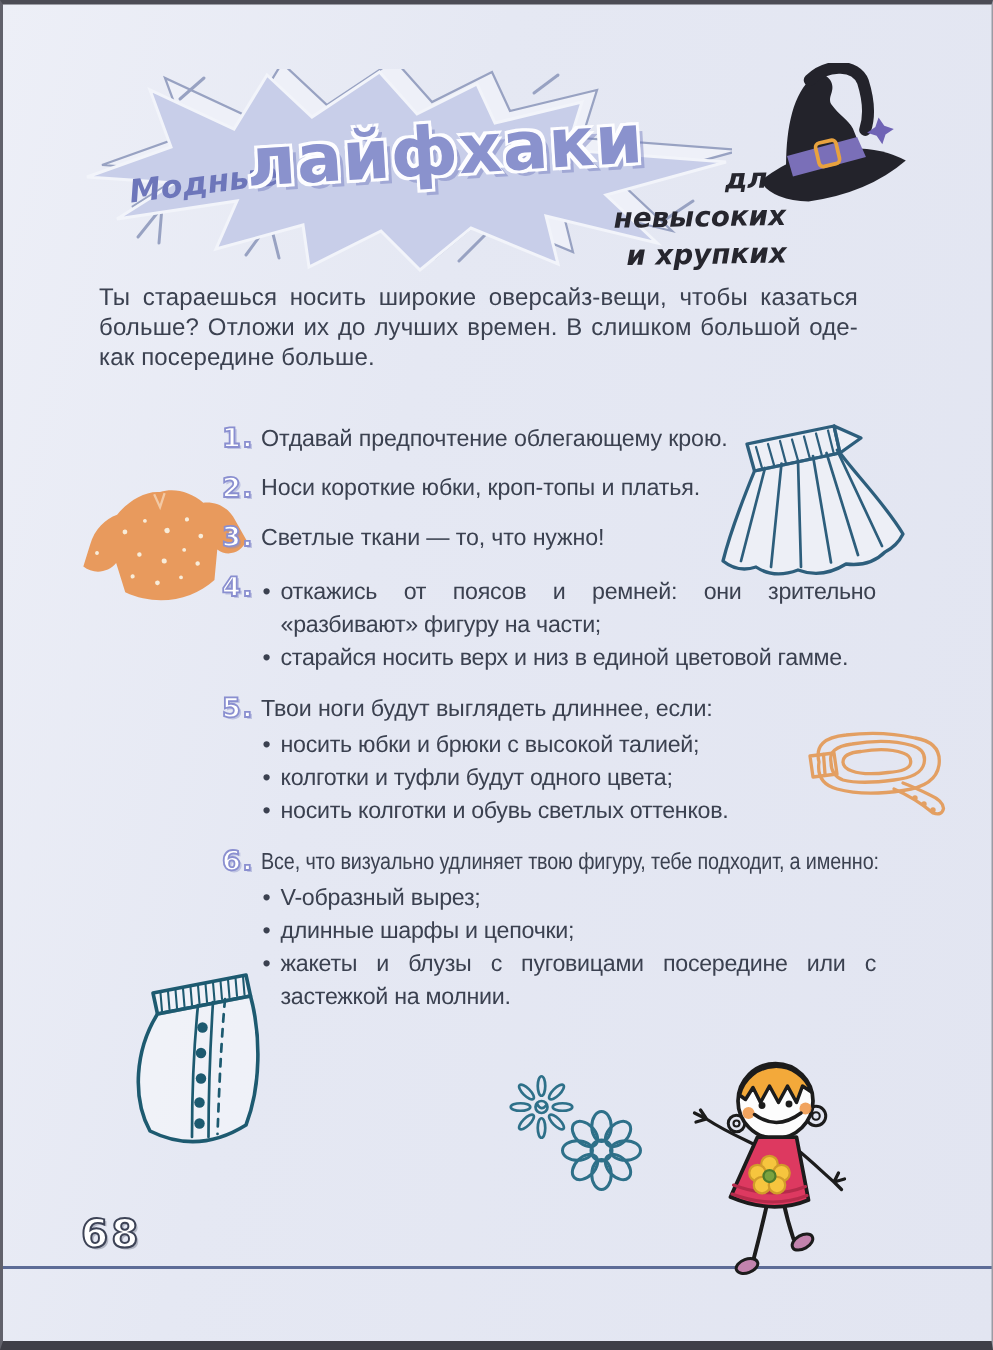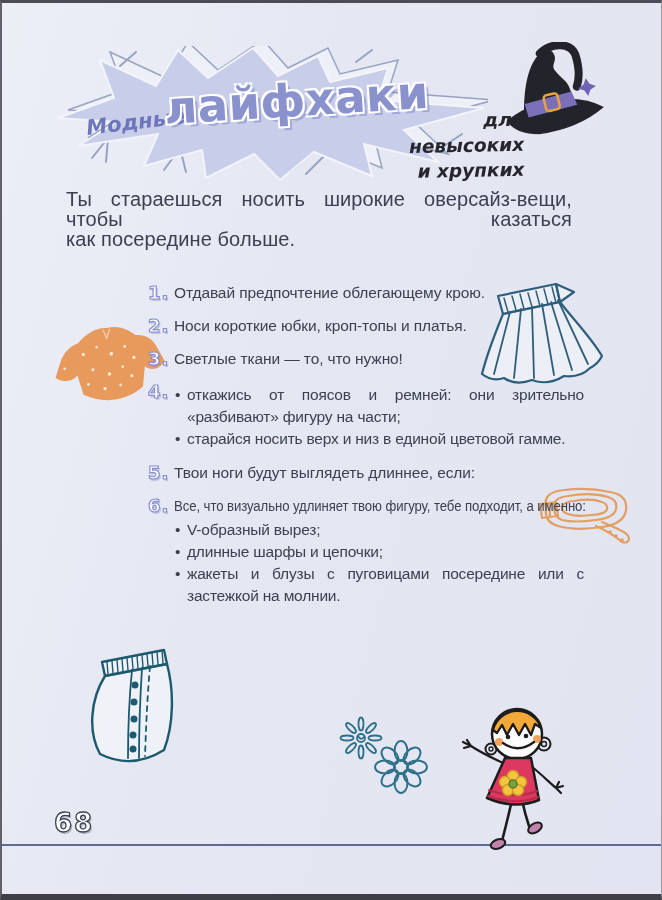--- a/index.html
+++ b/index.html
@@ -29,21 +29,21 @@
   }
   .subtitle {
     position:absolute; left:396px; top:108px; width:128px; text-align:right;
     font-family:"DejaVu Sans", sans-serif; font-style:italic; font-weight:700;
     font-size:18.5px; line-height:25px; color:#26262e; transform:rotate(-1deg); z-index:2;
   }
   .witch-hat { position:absolute; left:498px; top:42px; width:112px; height:102px; z-index:2; }
   
   .intro { position:absolute; left:66px; top:189px; width:506px; }
   .intro-line {
-    font-size:20px; line-height:20px; color:#3b4150; letter-spacing:0.1px;
+    font-size:16px; line-height:20px; color:#3b4150; letter-spacing:0.1px;
     text-align:justify; text-align-last:justify;
   }
   .intro-line.last { text-align:left; text-align-last:left; }
   
   .tips { position:absolute; left:148px; top:282px; width:436px; z-index:1; }
   .tip { display:flex; align-items:flex-start; margin-bottom:12px; }
   .tip-num {
     flex:0 0 26px; font-family:"DejaVu Sans", sans-serif; font-weight:700;
     font-size:18px; line-height:21px; color:#ffffff; letter-spacing:1px;
     -webkit-text-stroke:1.2px #8a8fd0;
@@ -108,20 +108,21 @@
       <path fill="none" stroke="#23232b" stroke-width="8" stroke-linecap="round" d="M48,10 C62,0 80,4 83,16 C85,28 84,40 80,48"></path>
       <path fill="#23232b" d="M6,72 Q34,56 62,58 Q88,60 104,72 Q76,90 36,90 Q12,86 6,72 Z"></path>
       <path fill="#7a6fb8" d="M26,58 L74,52 L78,66 L28,72 Z"></path>
       <rect x="46" y="52" width="14" height="16" rx="3" fill="none" stroke="#e8a23e" stroke-width="2.5" transform="rotate(-5 53 60)"></rect>
       <path fill="#6f63b5" d="M90,41 L93,47 L99,50 L93,53 L90,59 L87,53 L81,50 L87,47 Z"></path>
     </g>
   </svg>
 
   <div class="intro">
     <div class="intro-line">Ты стараешься носить широкие оверсайз-вещи, чтобы казаться</div>
+    <div class="intro-line">больше? Отложи их до лучших времен. В слишком большой оде-</div>
     <div class="intro-line last">как посередине больше.</div>
   </div>
 
   <div class="tips">
 
     <div class="tip">
       <div class="tip-num">1.</div>
       <div class="tip-body">
           <div class="tip-text">Отдавай предпочтение облегающему крою.</div>
         </div>
@@ -148,20 +149,25 @@
           <div class="bullet">откажись от поясов и ремней: они зрительно «разбивают» фигуру на части;</div>
           <div class="bullet">старайся носить верх и низ в единой цветовой гамме.</div>
         </div>
       </div>
     </div>
 
     <div class="tip">
       <div class="tip-num">5.</div>
       <div class="tip-body">
         <div class="tip-text">Твои ноги будут выглядеть длиннее, если:</div>
+        <div class="tip-bullets">
+          <div class="bullet">носить юбки и брюки с высокой талией;</div>
+          <div class="bullet">колготки и туфли будут одного цвета;</div>
+          <div class="bullet">носить колготки и обувь светлых оттенков.</div>
+        </div>
       </div>
     </div>
 
     <div class="tip">
       <div class="tip-num">6.</div>
       <div class="tip-body">
         <div class="tip-text squeeze">Все, что визуально удлиняет твою фигуру, тебе подходит, а именно:</div>
         <div class="tip-bullets">
           <div class="bullet">V-образный вырез;</div>
           <div class="bullet">длинные шарфы и цепочки;</div>

